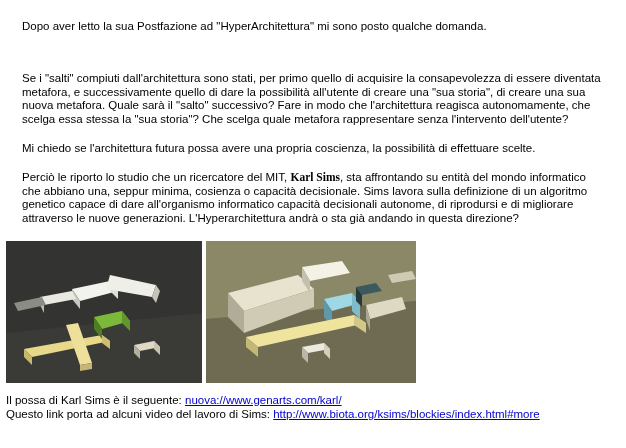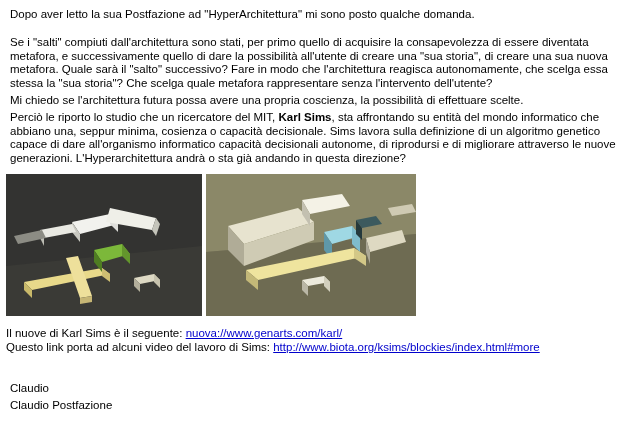--- a/index.html
+++ b/index.html
@@ -16,29 +16,29 @@
     color: #000000;
   }
   .page {
     position: relative;
     width: 626px;
     height: 448px;
     padding: 4px 6px 0 6px;
     box-sizing: border-box;
   }
   p.para {
-    margin: 4px;
+    margin: 16px;
     line-height: 13.4px;
     text-align: left;
     white-space: normal;
   }
   .spacer-sm { height: 7px; }
   .spacer-md { height: 11px; }
   .spacer-lg { height: 13px; }
-  .bold { font-weight: bold; }
+  .bold { font-weight: bold; font-family: Liberation Serif, serif; }
   a.link {
     color: #0000cc;
     text-decoration: underline;
   }
   .images {
     margin-top: 9px;
     display: flex;
     gap: 4px;
   }
   .img-box {
@@ -144,21 +144,21 @@
         <polygon points="96,106 102,112 102,122 96,116" fill="#bab7a6"></polygon>
         <polygon points="118,102 124,108 124,118 118,112" fill="#d2cfbd"></polygon>
 
         <polygon points="182,34 206,30 210,38 186,42" fill="#cfcab3"></polygon>
       </svg>
     </div>
 
   </div>
 
   <div class="links-block">
-    <p><span>Il nuove di Karl Sims è il seguente: </span><a class="link" href="#">nuova://www.genarts.com/karl/</a></p>
+    <p><span>Il possa di Karl Sims è il seguente: </span><a class="link" href="#">nuova://www.genarts.com/karl/</a></p>
     <p><span>Questo link porta ad alcuni video del lavoro di Sims: </span><a class="link" href="#">http://www.biota.org/ksims/blockies/index.html#more</a></p>
   </div>
 
   <div class="spacer-md"></div>
 
 
   <div class="spacer-lg"></div>
 
   <p class="para">Claudio</p>
   <p class="para">Claudio Postfazione</p>

